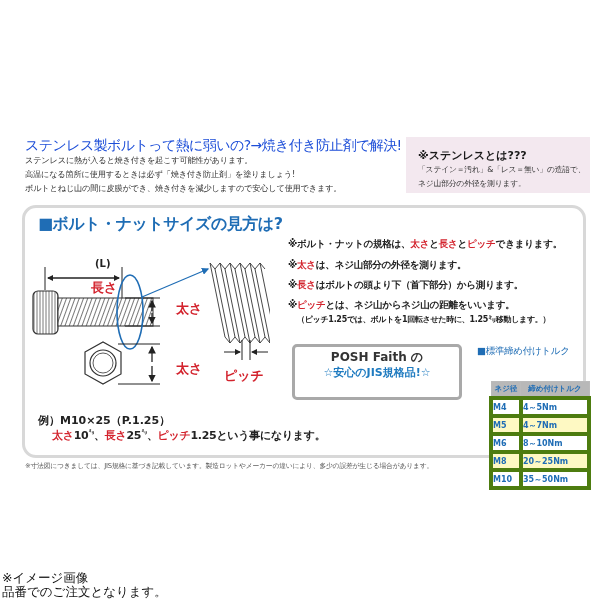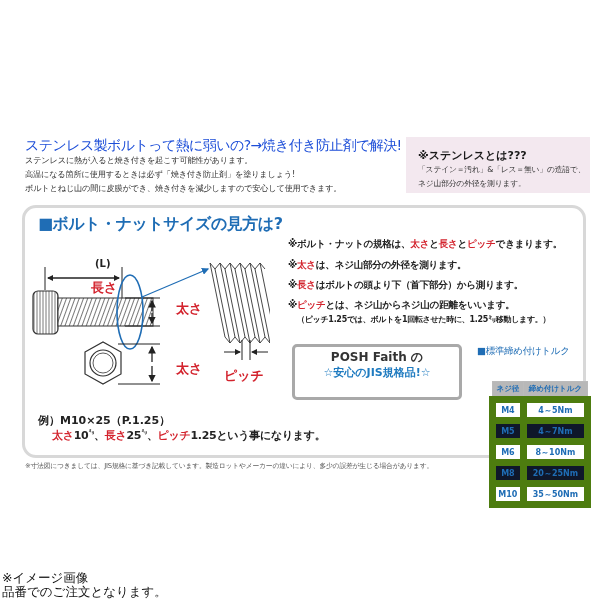--- a/index.html
+++ b/index.html
@@ -17,22 +17,22 @@
   .spec .red { color:#d3232d; }
   .spec-note { left:297px; top:314px; font-size:8px; font-weight:bold; color:#222; white-space:nowrap; letter-spacing:-0.3px; }
   .posh { left:292px; top:344px; width:170px; height:56px; border:3px solid #a9a9a9; border-radius:5px; box-sizing:border-box; background:#fff; text-align:center; }
   .posh div { font-weight:bold; line-height:15px; white-space:nowrap; }
   .posh .l1 { font-size:12px; color:#333; margin-top:3px; }
   .posh .l2 { font-size:11px; color:#222; }
   .posh .l3 { font-size:11px; color:#1f7bc0; }
   .torque-title { left:477px; top:345px; font-size:9.5px; font-weight:normal; color:#1f6db5; white-space:nowrap; letter-spacing:-0.3px; }
   table.torque { position:absolute; left:489px; top:359px; width:102px; border-collapse:collapse; font-size:8px; font-weight:bold; color:#1f6db5;margin-top:22px; }
   table.torque th { background:#b8b8b8; color:#1f6db5; font-size:7.5px; height:14px; padding:0; border:1px solid #bbb; white-space:nowrap; }
-  table.torque td { height:14px; padding:0; text-align:center; border:7px solid #4d7c0f; white-space:nowrap; }
-  table.torque tr.alt td { background:#0f172a; }
+  table.torque td { height:14px; padding:0; border:4px solid #4d7c0f; white-space:nowrap; }
+  table.torque tr.alt td { background:#fef9c3; }
   table.torque tr.plain td { background:#fff; }
   .example1 { left:38px; top:413px; font-size:11px; font-weight:bold; color:#222; white-space:nowrap; }
   .example2 { left:52px; top:428px; font-size:11px; font-weight:bold; color:#222; white-space:nowrap; letter-spacing:-0.3px; }
   .example2 .red { color:#d3232d; }
   .example2 sup { font-size:6px; }
   .footnote { left:25px; top:461px; font-size:6.8px; color:#555; white-space:nowrap; letter-spacing:-0.2px; }
   .caption { left:2px; font-size:12.5px; color:#111; white-space:nowrap; line-height:14px; }
   .dim-label { font-size:13px; font-weight:bold; color:#d3232d; white-space:nowrap; }
   .dim-L { font-size:10px; font-weight:bold; color:#222; }
 </style>

